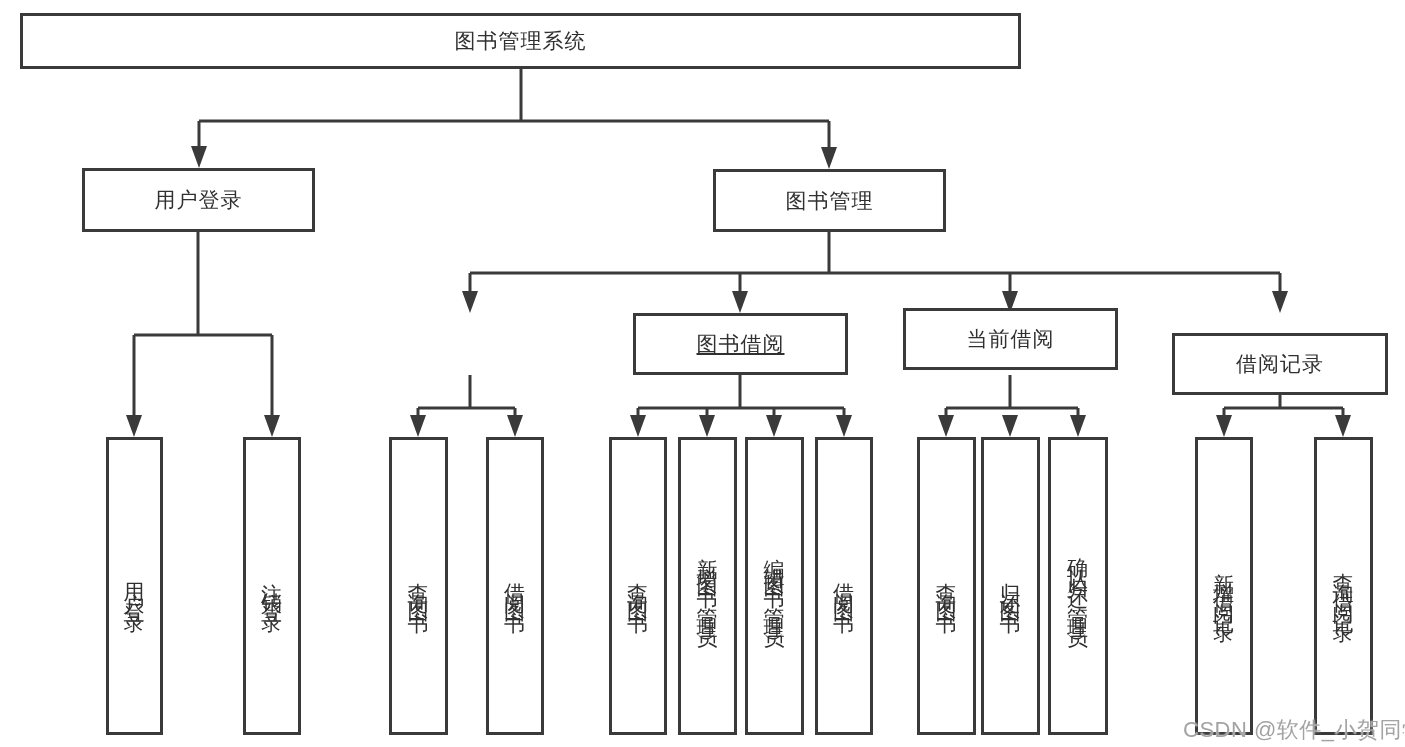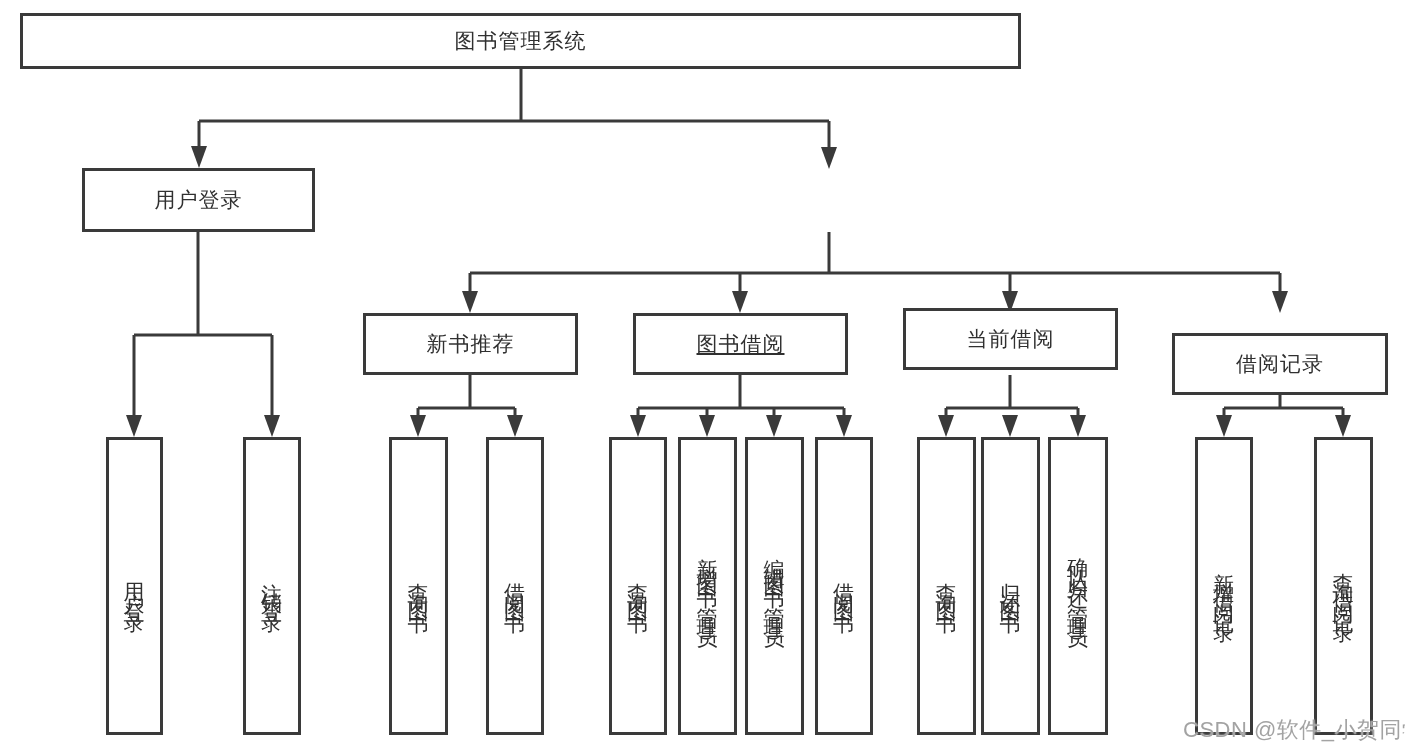--- a/index.html
+++ b/index.html
@@ -122,22 +122,22 @@
       <polygon points="1070,415 1086,415 1078,437"></polygon>
 
       <polygon points="1216,415 1232,415 1224,437"></polygon>
       <polygon points="1335,415 1351,415 1343,437"></polygon>
     </g>
   </svg>
 
   <div class="box n-root">图书管理系统</div>
 
   <div class="box n-login">用户登录</div>
+  <div class="box n-mgmt">图书管理</div>
 
-  <div class="box n-newbook">新书推荐</div>
   <div class="box n-borrow">图书借阅</div>
   <div class="box n-current">当前借阅</div>
   <div class="box n-records">借阅记录</div>
 
   <div class="box vbox l1a">用户登录</div>
   <div class="box vbox l1b">注销登录</div>
 
   <div class="box vbox l2a">查询图书</div>
   <div class="box vbox l2b">借阅图书</div>
 

